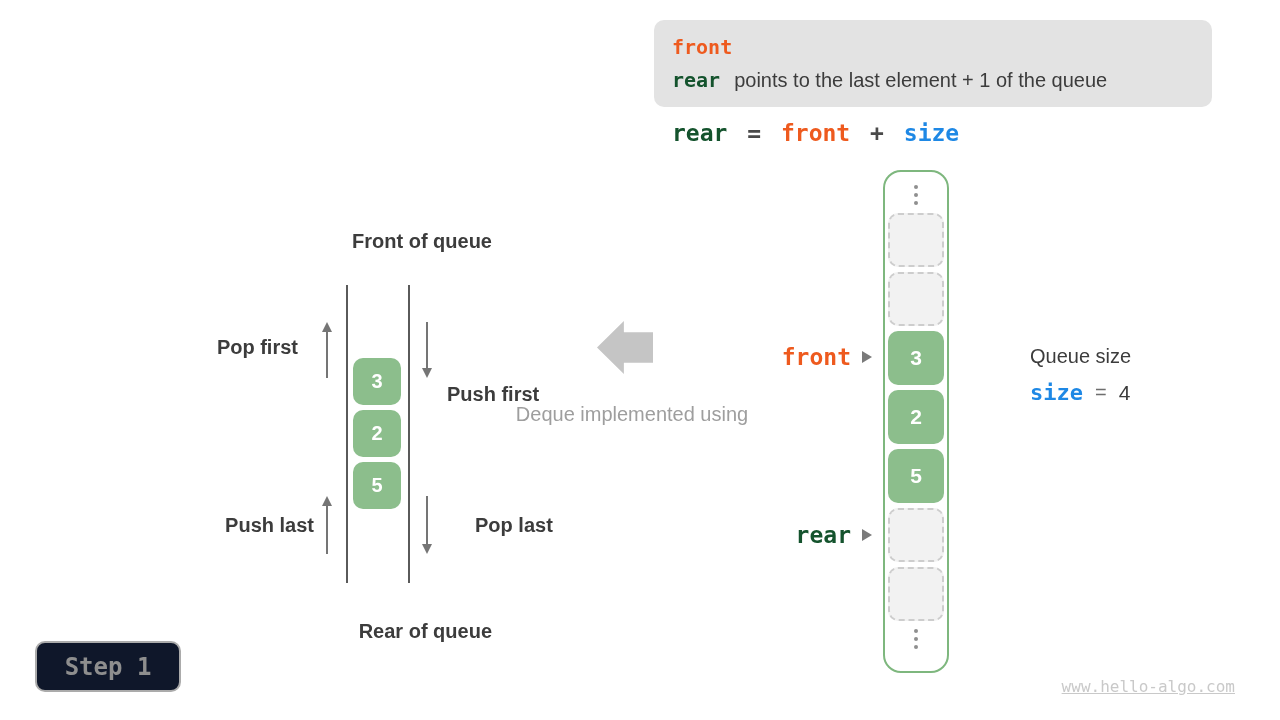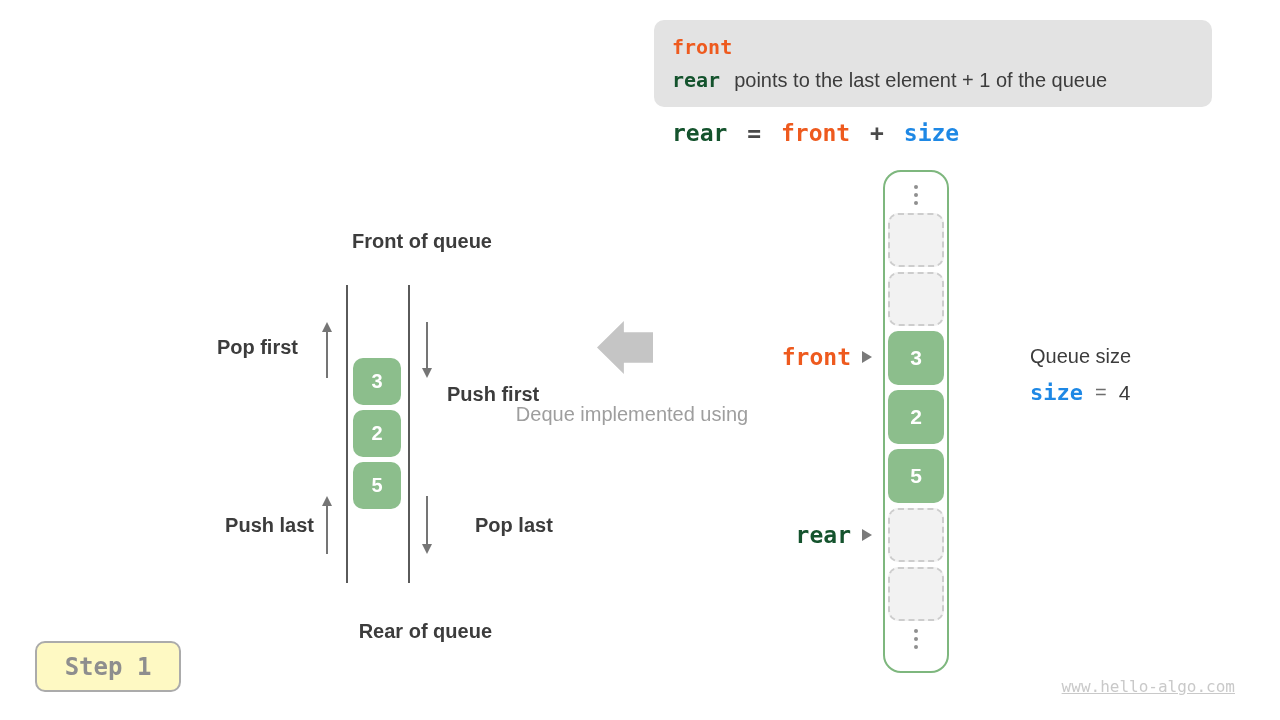--- a/index.html
+++ b/index.html
@@ -81,21 +81,21 @@
   .qsize-title { left:1030px; top:345px; font-size:20px; }
   .qsize-line  { left:1030px; top:380px; font-size:20px;
     display:flex; align-items:center; }
   .qsize-line .var { font-size:22px; }
   .qsize-line .eq  { color:#6E6E6E; margin:0 12px; }
   .qsize-line .val { font-size:21px; }
 
   
   .step-badge {
     left:35px; top:641px; width:146px; height:51px;
-    border:2px solid #ABABAB; border-radius:10px; background:#fef9c3;
+    border:2px solid #ABABAB; border-radius:10px; background:#0f172a;
     display:flex; align-items:center; justify-content:center;
     font-size:24px; color:#8E8E8E;
   }
   .watermark { right:45px; top:677px; font-family:"DejaVu Sans Mono", monospace;
     font-size:16px; color:#C9C9C9;text-decoration:underline; }
 </style>
 </head>
 <body>
 
 <div class="abs info-box">

